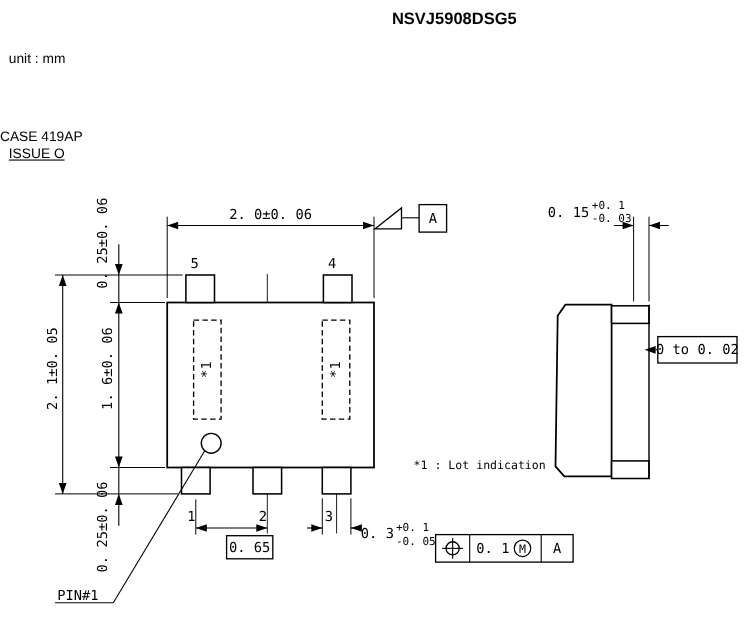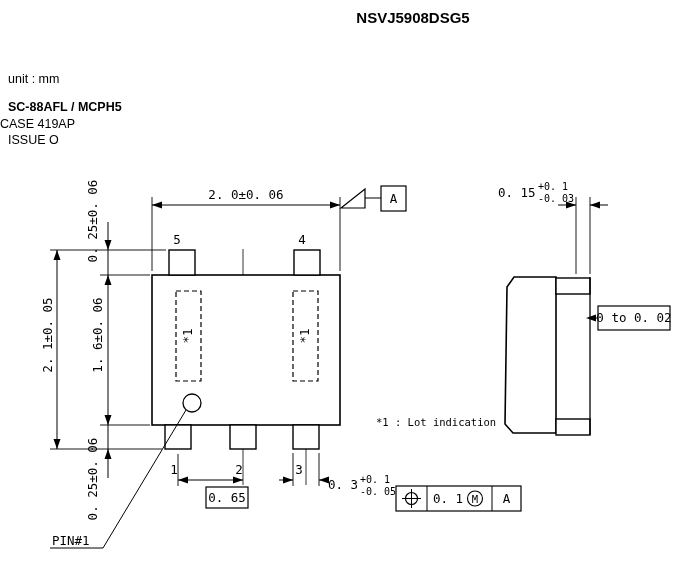--- a/index.html
+++ b/index.html
@@ -3,24 +3,24 @@
 <meta charset="utf-8">
 <style>
   html,body { margin:0; padding:0; background:#ffffff; }
   #page {
     position:relative; width:677px; height:561px; background:#fff;
     font-family:"Liberation Sans", sans-serif; color:#000; overflow:hidden;
   }
   .abs { position:absolute; white-space:nowrap; }
   .title   { left:413px; top:9px;  transform:translateX(-50%); font:bold 15px "Liberation Sans",sans-serif; }
   .h-sec   { left:8px; top:41px;  font:bold 12.5px "Liberation Sans",sans-serif; }
-  .h-unit  { left:8px; top:72px;  font:12.5px "Liberation Sans",sans-serif; }
+  .h-unit  { left:8px; top:46px;  font:12.5px "Liberation Sans",sans-serif; }
   .h-pkg   { left:8px; top:100px; font:bold 12.5px "Liberation Sans",sans-serif; }
   .h-case  { left:0; top:117px; font:12.5px "Liberation Sans",sans-serif; }
-  .h-issue { left:8px; top:133px; font:12.5px "Liberation Sans",sans-serif; }
+  .h-issue { left:8px; top:133px; font:12.5px "Liberation Sans",sans-serif;text-decoration:underline; }
 
   svg { position:absolute; left:0; top:0; }
   .ol   { fill:#fff; stroke:#000; stroke-width:1.6; }
   .pin  { fill:#fff; stroke:#000; stroke-width:1.4; }
   .dash { fill:none; stroke:#000; stroke-width:1.2; stroke-dasharray:5 3; }
   .dim  { stroke:#000; stroke-width:1;   fill:none; }
   .ext  { stroke:#000; stroke-width:0.9; fill:none; }
   .cl   { stroke:#000; stroke-width:0.8; fill:none; }
   .ah   { fill:#000; stroke:none; }
   .box  { fill:#fff; stroke:#000; stroke-width:1.2; }
@@ -29,21 +29,20 @@
   text.n { font:10.5px "DejaVu Sans Mono", monospace; fill:#000; }
   text.m { font:10.5px "DejaVu Sans Mono", monospace; fill:#000; }
 </style>
 </head>
 <body>
 
 <div id="page">
 
   <div class="abs title">NSVJ5908DSG5</div>
   <div class="abs h-unit">unit : mm</div>
-  <div class="abs h-pkg">SC-88AFL / MCPH5</div>
   <div class="abs h-case">CASE 419AP</div>
   <div class="abs h-issue">ISSUE O</div>
 
   <svg width="677" height="561" viewBox="0 0 677 561">
 
     <g>
       <line class="cl" x1="243" y1="249" x2="243" y2="485"></line>
       <line class="cl" x1="306" y1="384" x2="306" y2="485"></line>
 
       <rect class="ol" x="152" y="275" width="188" height="150"></rect>

